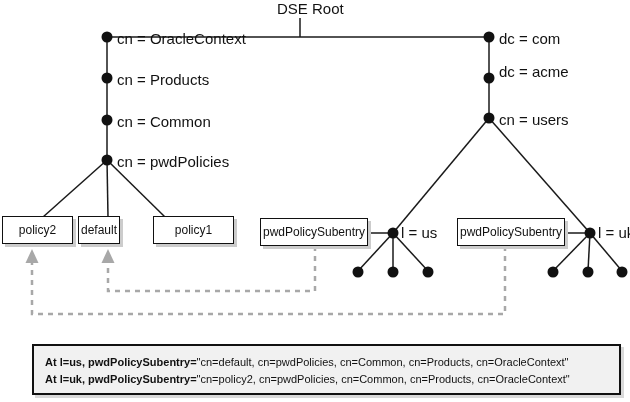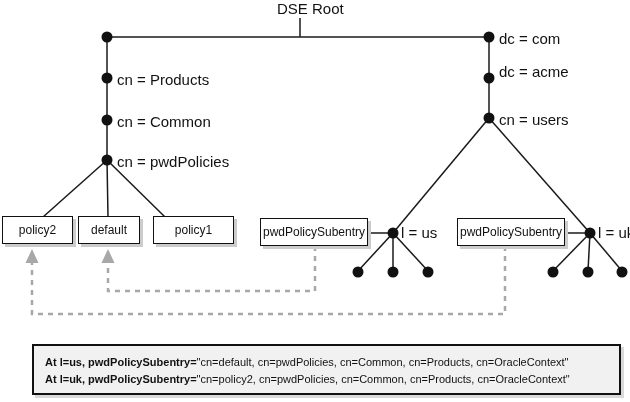--- a/index.html
+++ b/index.html
@@ -75,32 +75,33 @@
       <circle cx="393" cy="272" r="5.5"></circle>
       <circle cx="428" cy="272" r="5.5"></circle>
       <circle cx="553" cy="272" r="5.5"></circle>
       <circle cx="588" cy="272" r="5.5"></circle>
       <circle cx="622" cy="272" r="5.5"></circle>
     </g>
   </svg>
 
   <div class="lbl" style="left:277px; top:3px;">DSE Root</div>
 
+  <div class="lbl" style="left:117px; top:33px;">cn = OracleContext</div>
   <div class="lbl" style="left:117px; top:74px;">cn = Products</div>
   <div class="lbl" style="left:117px; top:116px;">cn = Common</div>
   <div class="lbl" style="left:117px; top:156px;">cn = pwdPolicies</div>
 
   <div class="lbl" style="left:499px; top:33px;">dc = com</div>
   <div class="lbl" style="left:499px; top:66px;">dc = acme</div>
   <div class="lbl" style="left:499px; top:114px;">cn = users</div>
 
   <div class="node-box" style="left:2px;   top:216px; width:71px; height:28px;">
     <span>policy2</span>
   </div>
-  <div class="node-box" style="left:78px;  top:216px; width:62px; height:28px;">
+  <div class="node-box" style="left:78px;  top:216px; width:42px; height:28px;">
     <span>default</span>
   </div>
   <div class="node-box" style="left:153px; top:216px; width:81px; height:28px;">
     <span>policy1</span>
   </div>
 
   <div class="node-box" style="left:260px; top:218px; width:108px; height:28px;">
     <span>pwdPolicySubentry</span>
   </div>
   <div class="node-box" style="left:457px; top:218px; width:108px; height:28px;">

